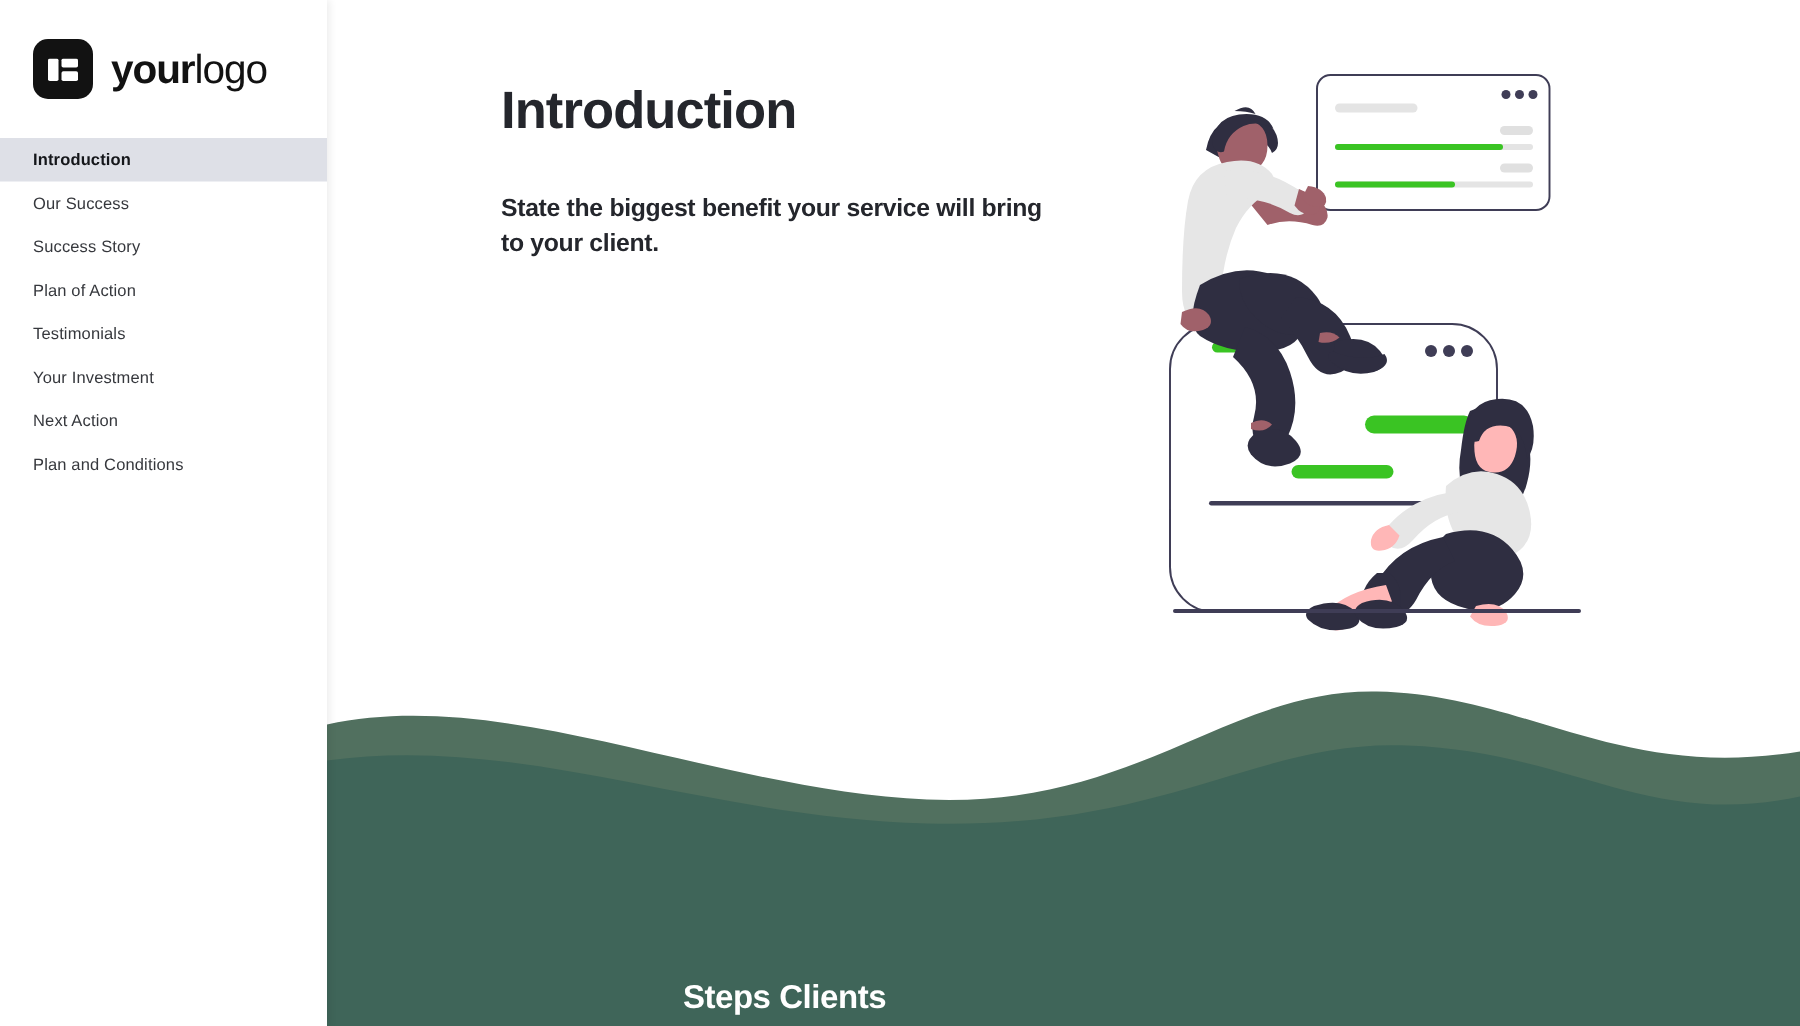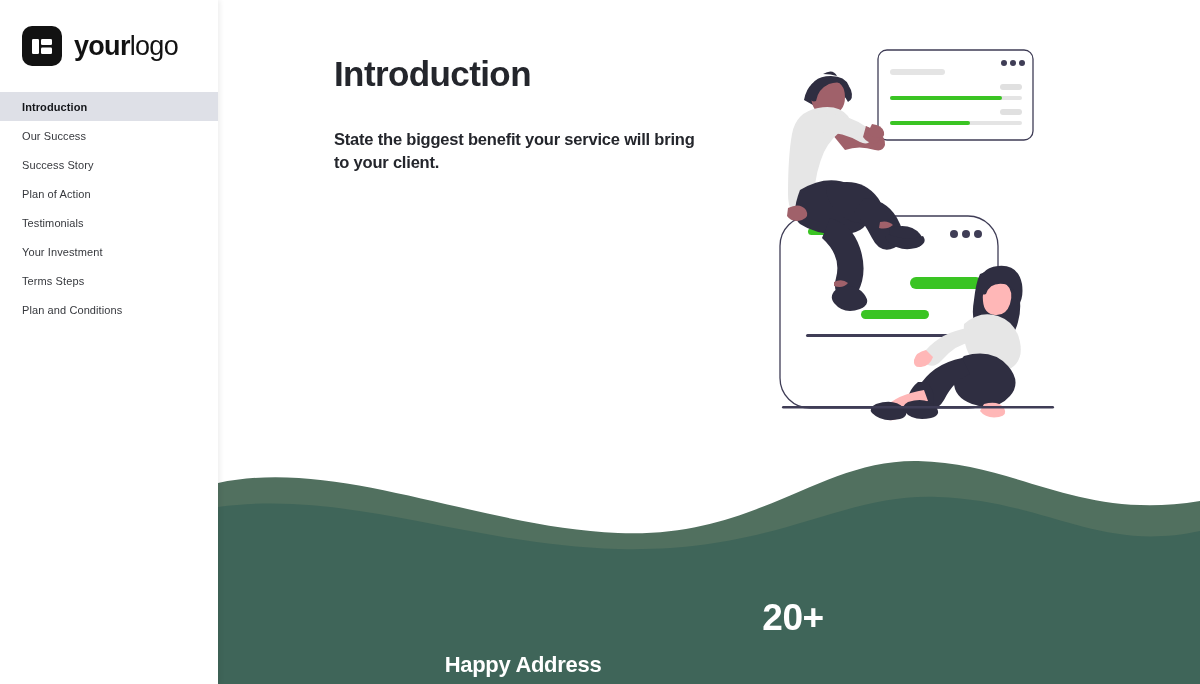--- a/index.html
+++ b/index.html
@@ -123,21 +123,21 @@
       <div class="nav-item">
           <span>Plan of Action</span>
         </div>
       <div class="nav-item">
           <span>Testimonials</span>
         </div>
       <div class="nav-item">
           <span>Your Investment</span>
         </div>
       <div class="nav-item">
-          <span>Terms Steps</span>
+          <span>Next Action</span>
         </div>
       <div class="nav-item">
           <span>Plan and Conditions</span>
         </div>
     </nav>
 
   </aside>
 
   <main id="main">
 
@@ -236,21 +236,20 @@
 
     <div class="wave-wrap">
       <svg viewBox="0 0 982 235" width="982" height="235" preserveAspectRatio="none" xmlns="http://www.w3.org/2000/svg" aria-hidden="true">
         <path d="M0 34 C 120 8, 260 78, 400 84 C 540 90, 600 10, 700 12 C 800 14, 860 72, 982 52 L982 235 L0 235 Z" fill="#51705f"></path>
         <path d="M0 58 C 130 40, 250 96, 400 100 C 560 104, 620 44, 720 48 C 830 52, 880 104, 982 82 L982 235 L0 235 Z" fill="#3f6559"></path>
       </svg>
     </div>
 
     <div class="stats">
       <div class="stat">
-        <div class="stat-label">Happy Address</div>
+        <div class="stat-label">Steps Clients</div>
       </div>
       <div class="stat">
-        <div class="stat-value">20+</div>
       </div>
     </div>
 
   </main>
 </div>
 
 </body></html>

